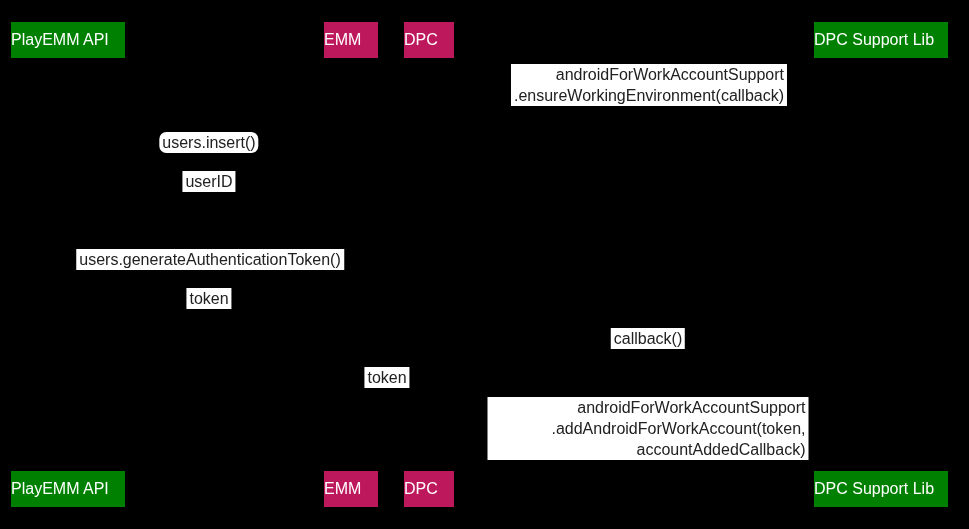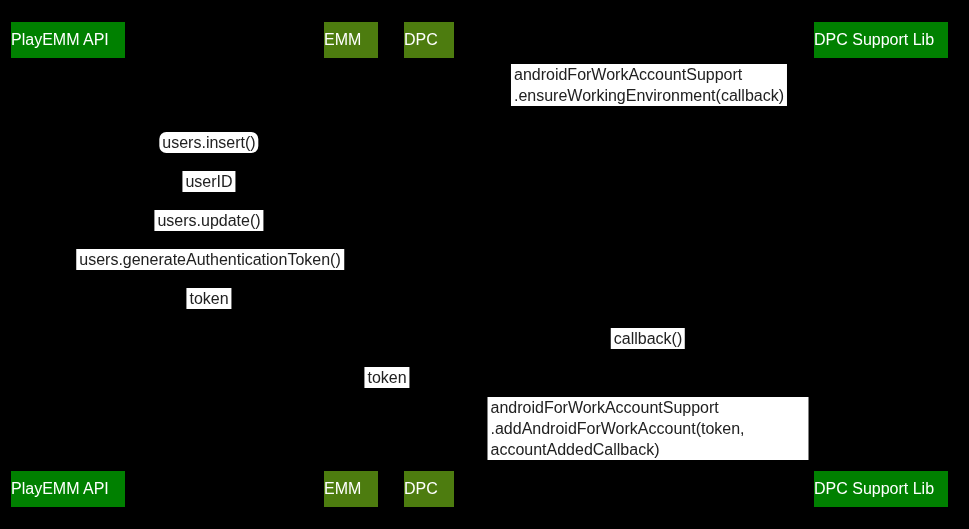--- a/index.html
+++ b/index.html
@@ -18,40 +18,40 @@
   .actor {
     position: absolute;
     height: 36px;
     display: flex;
     align-items: center;
     color: #ffffff;
     font-size: 16px;
     box-sizing: border-box;
   }
   .actor.green { background: #008000; }
-  .actor.blue  { background: #4d7c0f; }
+  .actor.blue  { background: #be185d; }
 
   .actor.playemm { left: 11px;  width: 114px; }
   .actor.emm     { left: 324px; width: 54px;  }
   .actor.dpc     { left: 404px; width: 50px;  }
   .actor.dpcsl   { left: 805px; width: 134px; margin-left: 9px; }
 
   .row-top    { top: 22px; }
   .row-bottom { top: 471px; }
 
   .msg {
     position: absolute;
     transform: translateX(-50%);
     background: #ffffff;
     color: #212121;
     font-size: 16px;
     line-height: 21px;
     padding: 0 3px;
     white-space: pre-line;
-    text-align: left;
+    text-align: right;
   }
   .m1 { left: 649px; top: 64px;  }
   .m2 { left: 209px; top: 132px; border-radius: 7px; }
   .m3 { left: 209px; top: 171px; }
   .m4 { left: 209px; top: 210px; }
   .m5 { left: 210px; top: 249px; }
   .m6 { left: 209px; top: 288px; }
   .m7 { left: 648px; top: 328px; }
   .m8 { left: 387px; top: 367px; }
   .m9 { left: 648px; top: 397px; }
@@ -71,21 +71,20 @@
     <span>DPC</span>
   </div>
   <div class="actor green dpcsl row-top">
     <span>DPC Support Lib</span>
   </div>
 
   <div class="msg m1">androidForWorkAccountSupport
 .ensureWorkingEnvironment(callback)</div>
   <div class="msg m2">users.insert()</div>
   <div class="msg m3">userID</div>
-  <div class="msg m4">users.update()</div>
   <div class="msg m5">users.generateAuthenticationToken()</div>
   <div class="msg m6">token</div>
   <div class="msg m7">callback()</div>
   <div class="msg m8">token</div>
   <div class="msg m9">androidForWorkAccountSupport
 .addAndroidForWorkAccount(token, accountAddedCallback)</div>
 
   <div class="actor green playemm row-bottom">
     <span>PlayEMM API</span>
   </div>

